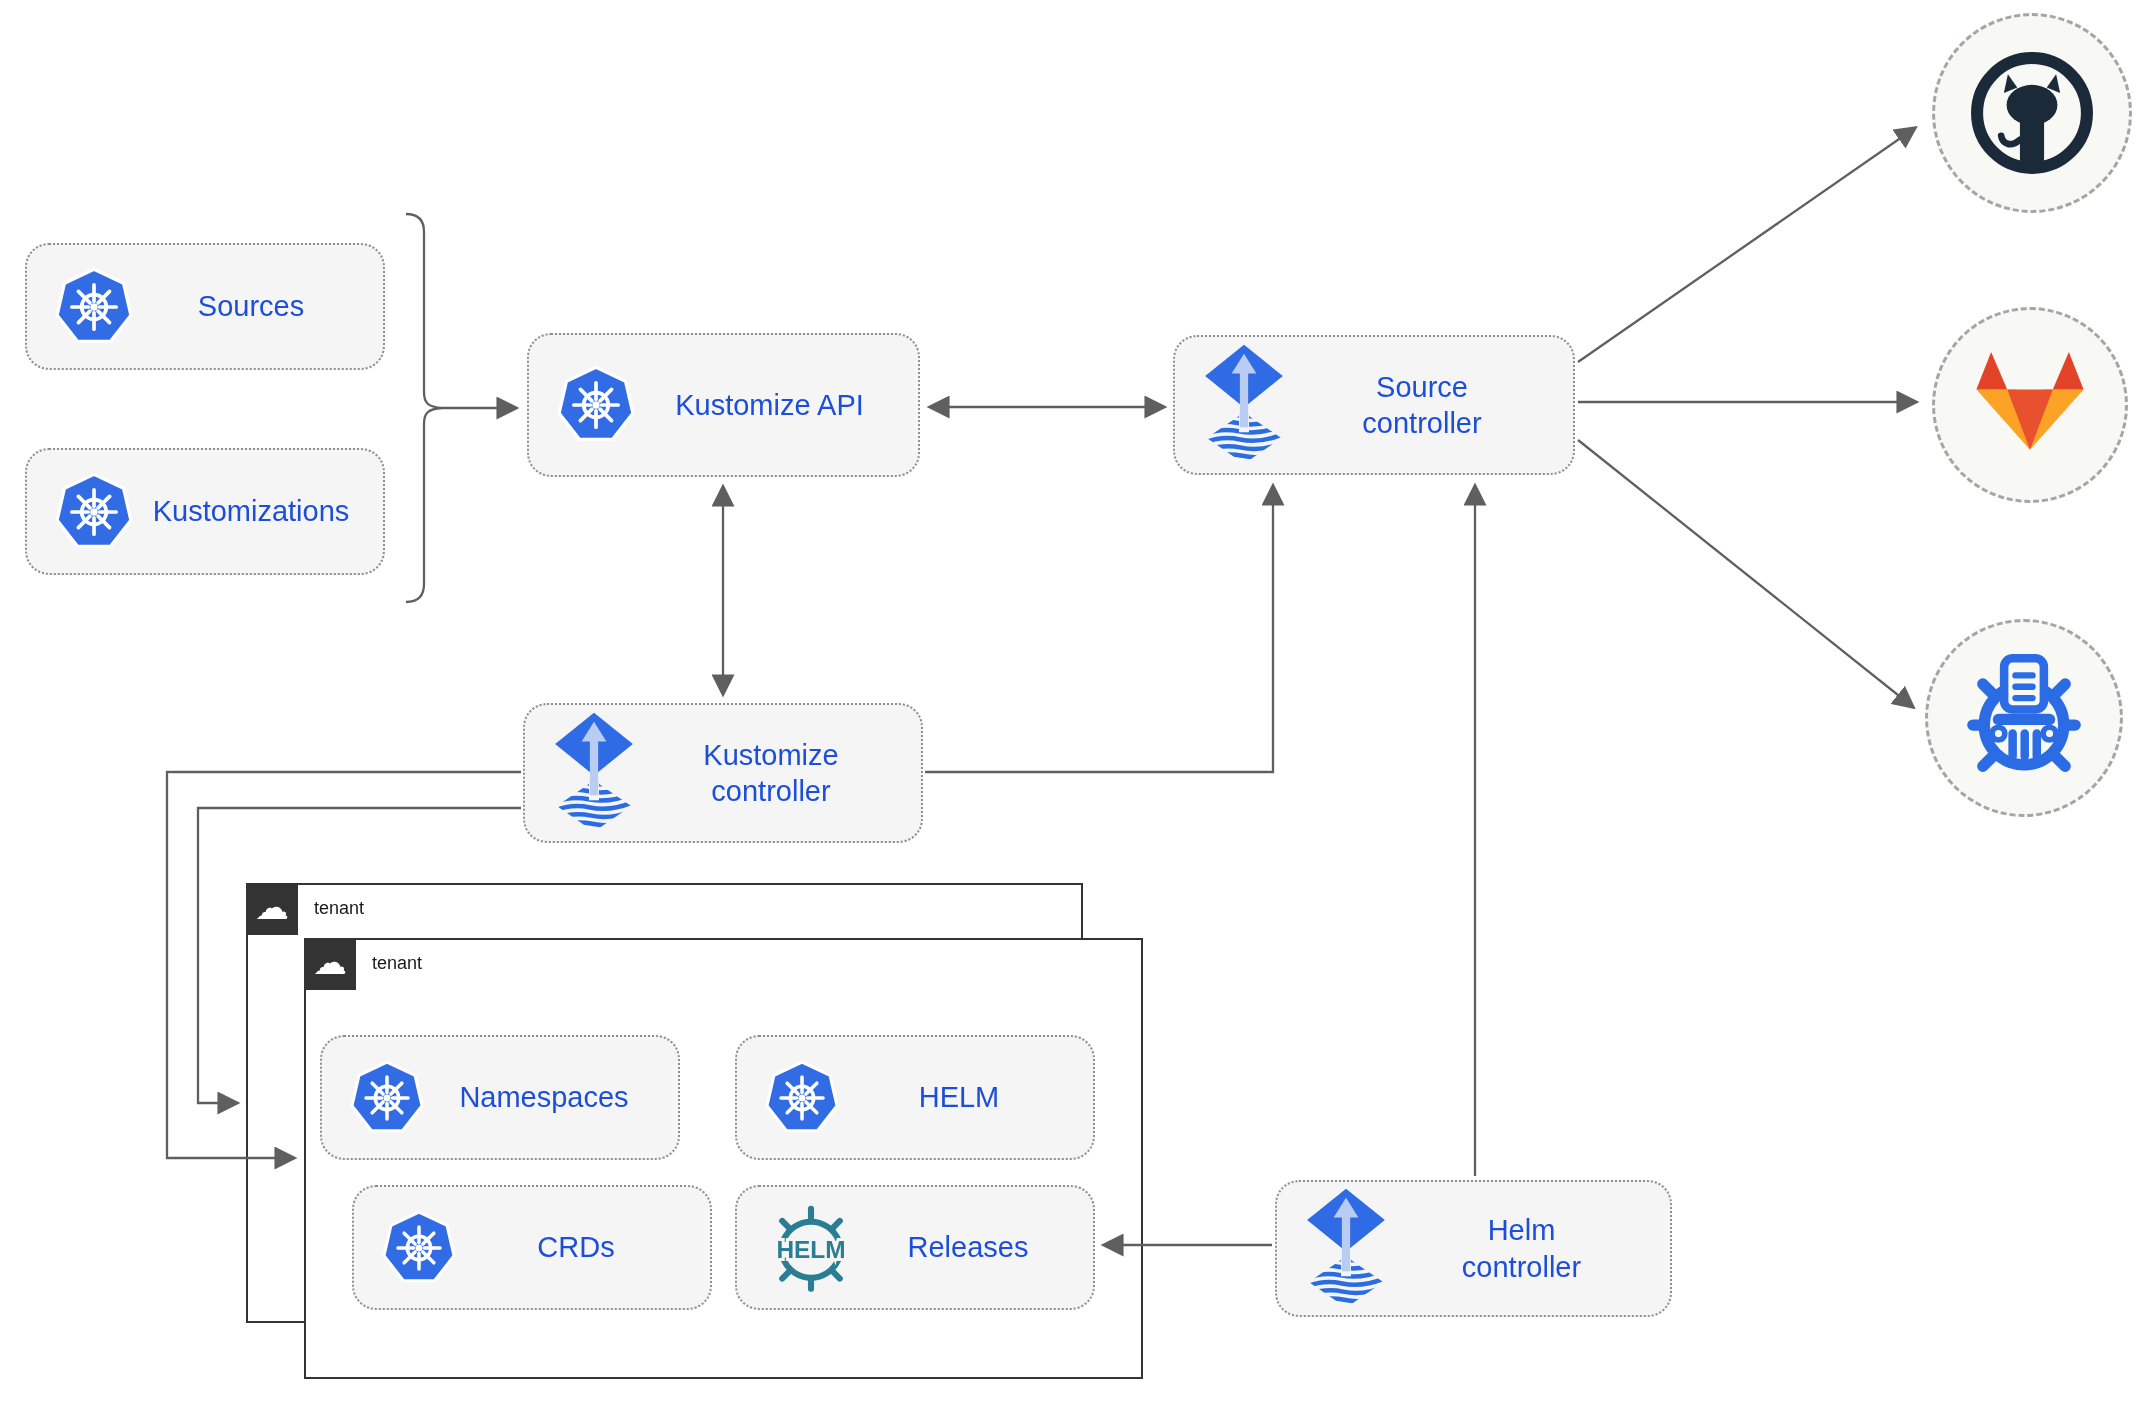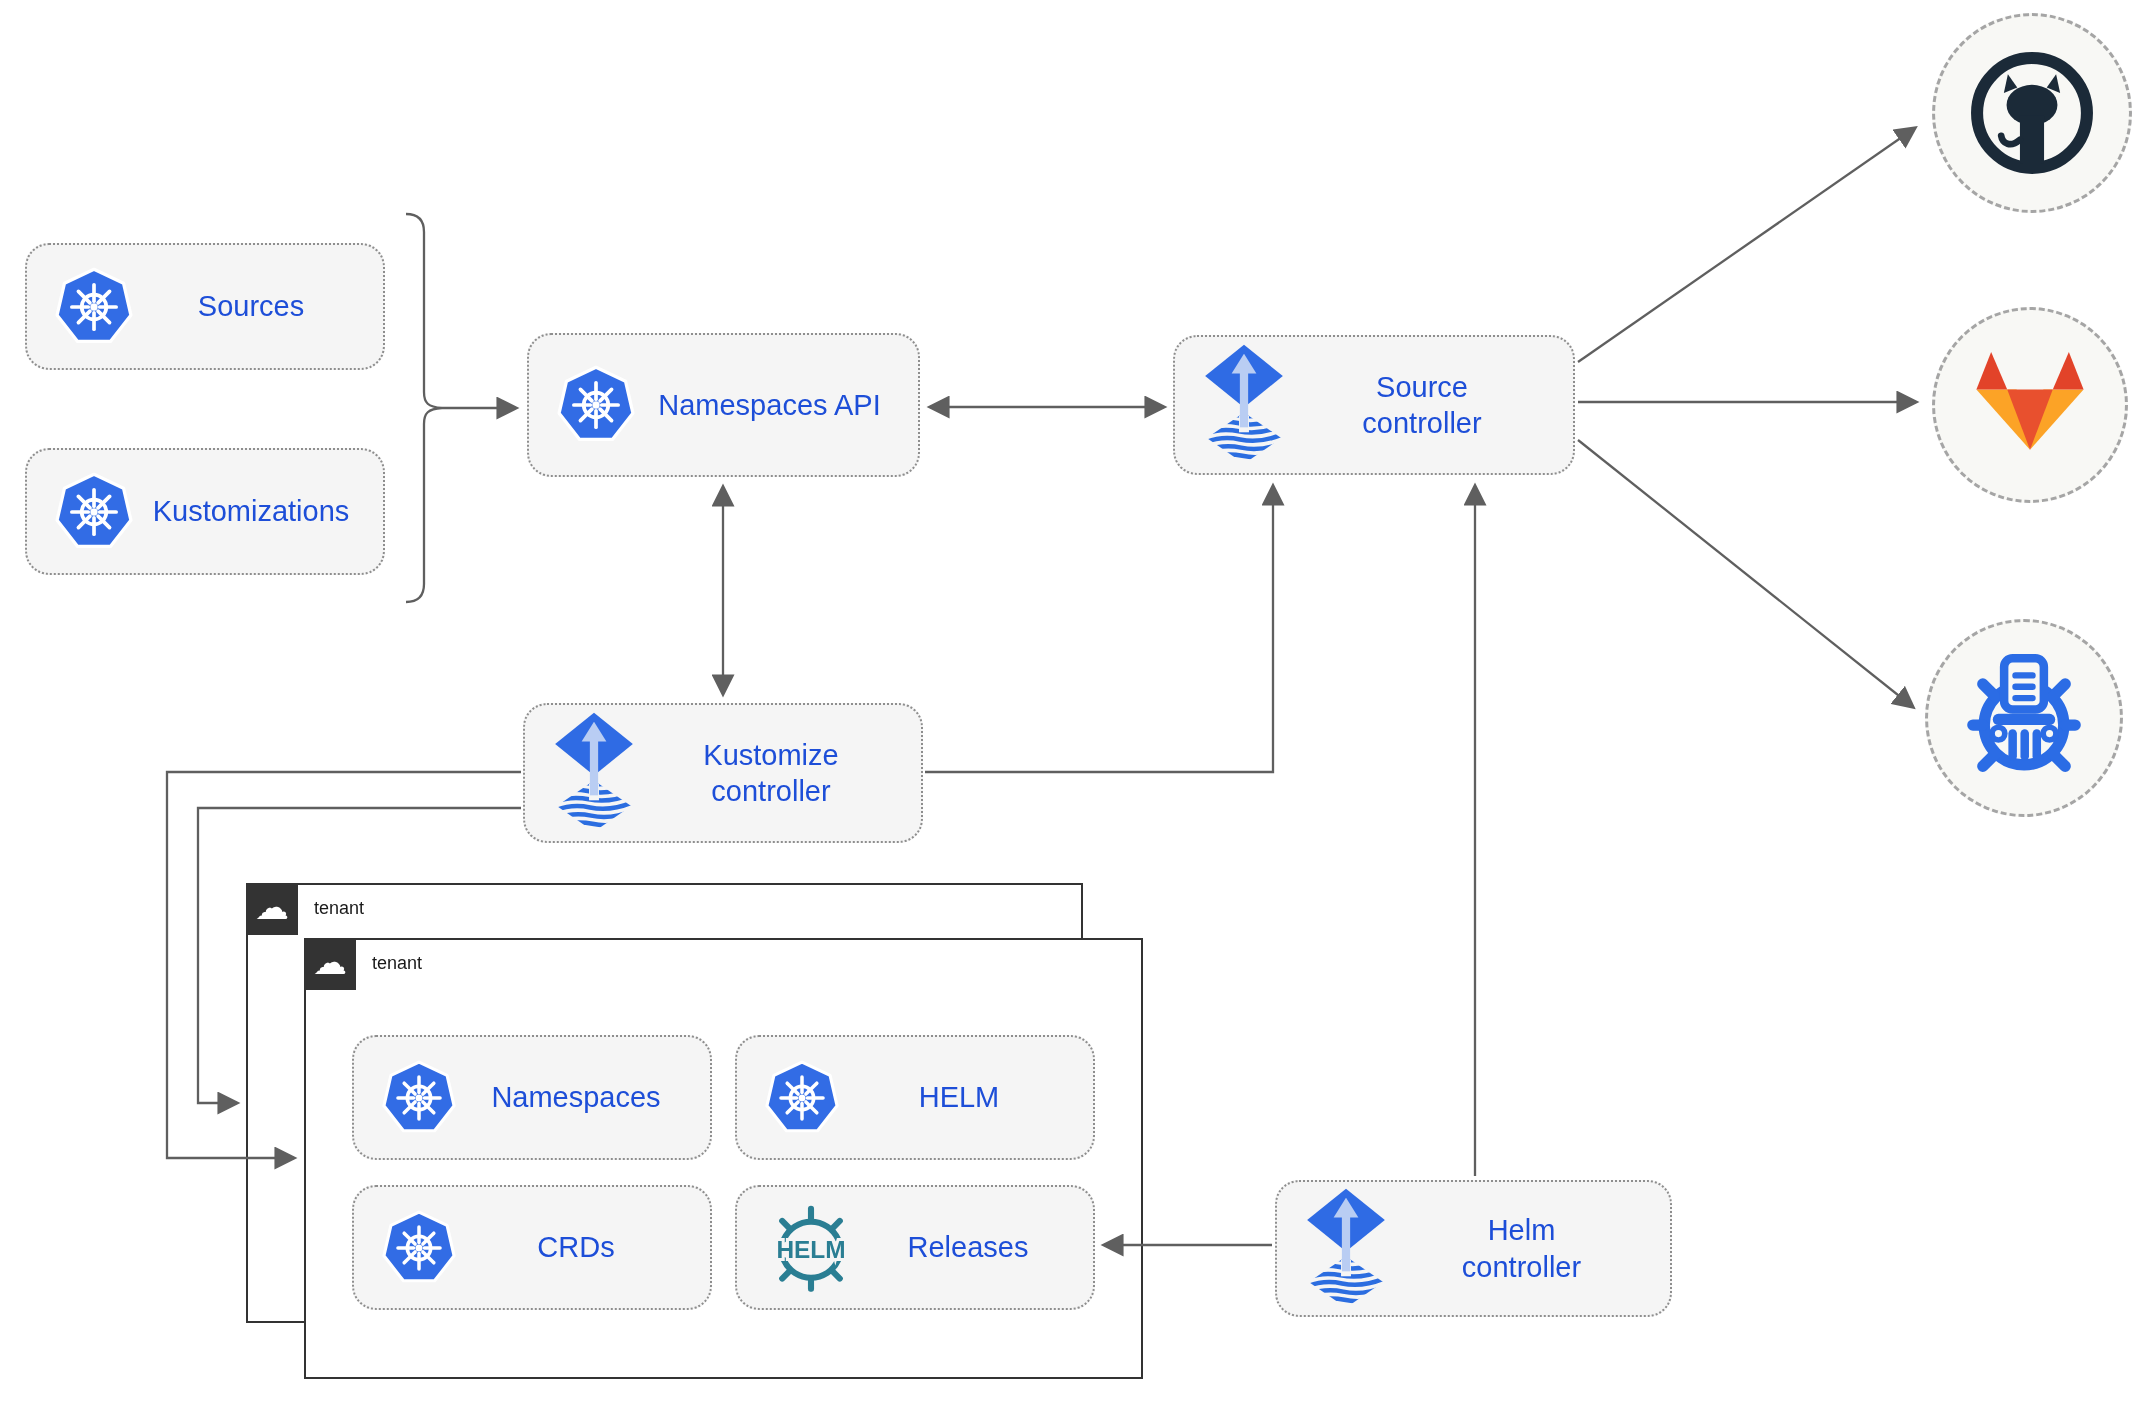--- a/index.html
+++ b/index.html
@@ -17,21 +17,21 @@
     flex:1 1 auto;text-align:center;font-size:29px;color:#1d4ed8;line-height:1.25;
   }
   .node.two .lbl{flex:0 0 auto;max-width:190px;margin-left:auto;margin-right:auto;}
   
   #n-sources{left:25px;top:243px;width:360px;height:127px;}
   #n-kustomizations{left:25px;top:448px;width:360px;height:127px;}
   #n-api{left:527px;top:333px;width:393px;height:144px;}
   #n-source{left:1173px;top:335px;width:402px;height:140px;}
   #n-kustomize{left:523px;top:703px;width:400px;height:140px;}
   #n-helm{left:1275px;top:1180px;width:397px;height:137px;}
-  #n-namespaces{left:352px;top:1035px;width:360px;height:125px;}
+  #n-namespaces{left:320px;top:1035px;width:360px;height:125px;}
   #n-rbac{left:735px;top:1035px;width:360px;height:125px;}
   #n-crds{left:352px;top:1185px;width:360px;height:125px;}
   #n-releases{left:735px;top:1185px;width:360px;height:125px;}
   .k8s-md svg{width:82px;height:82px;}
   .k8s-sm svg{width:78px;height:78px;}
   .flux svg{width:86px;height:124px;}
   .helmlogo svg{width:96px;height:92px;}
   
   .tenant{position:absolute;background:#fff;border:2px solid #333;box-sizing:border-box;}
   #t-back{left:246px;top:883px;width:837px;height:440px;}
@@ -189,21 +189,21 @@
       </span>
     <span class="lbl">Kustomizations</span>
   </div>
 
   <div class="node" id="n-api">
     <span class="icon k8s-md">
         <svg viewBox="0 0 100 100">
           <use href="#sym-k8s"></use>
         </svg>
       </span>
-    <span class="lbl">Namespaces API</span>
+    <span class="lbl">Kustomize API</span>
   </div>
 
   <div class="node two" id="n-source">
     <span class="icon flux">
         <svg viewBox="0 0 100 150">
           <use href="#sym-flux"></use>
         </svg>
       </span>
     <span class="lbl">Source controller</span>
   </div>

